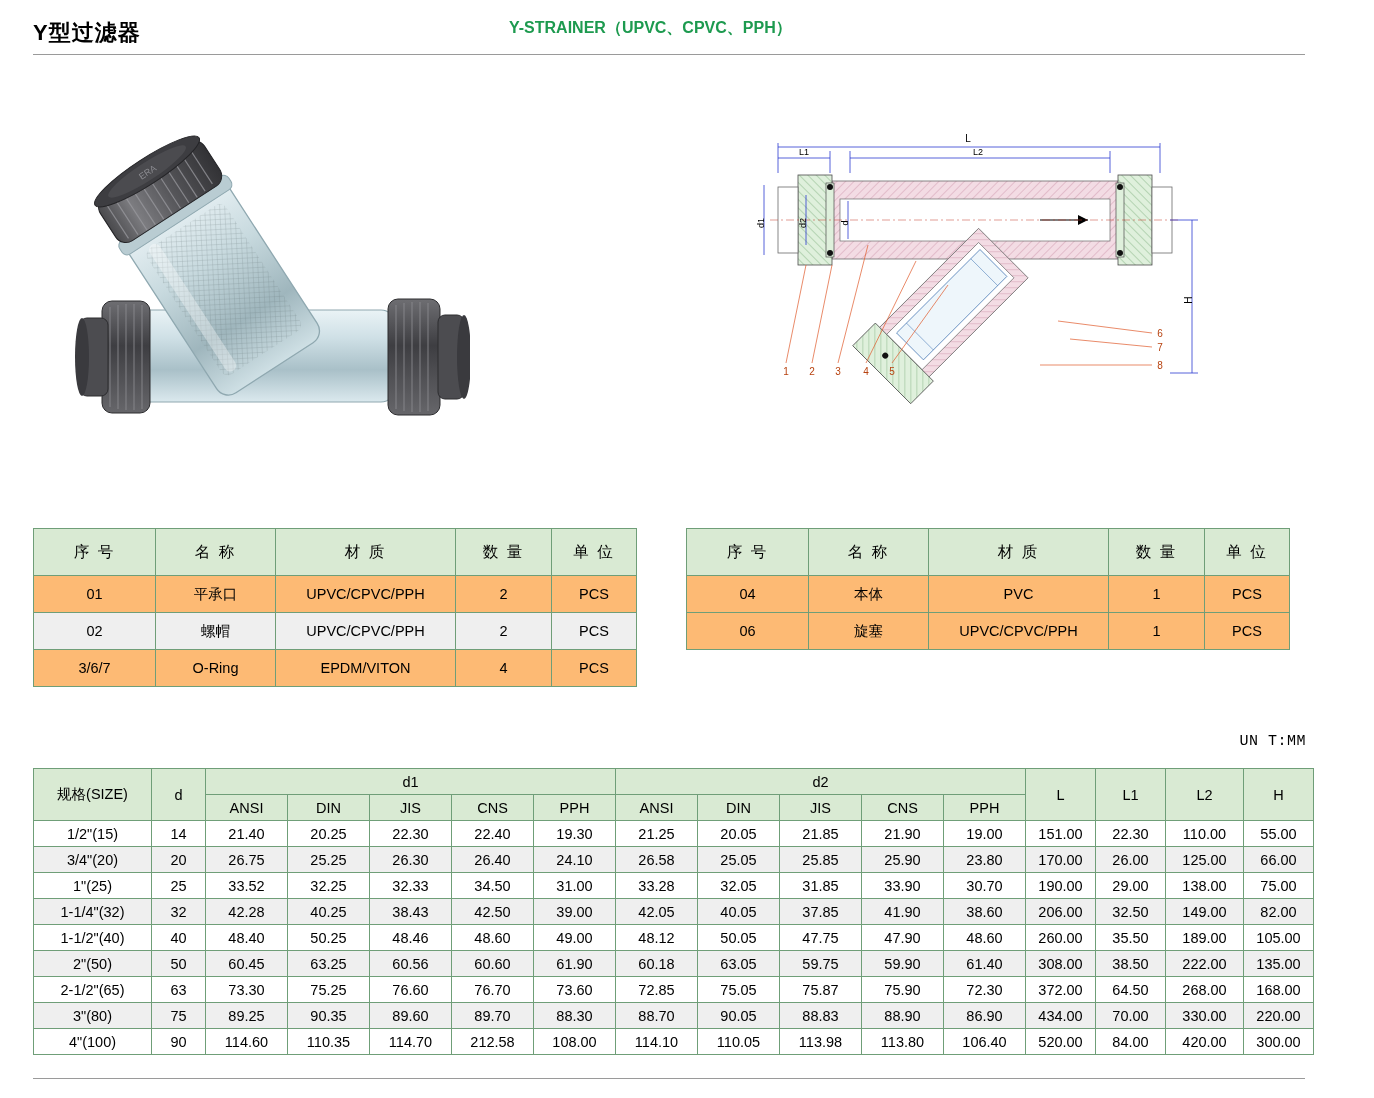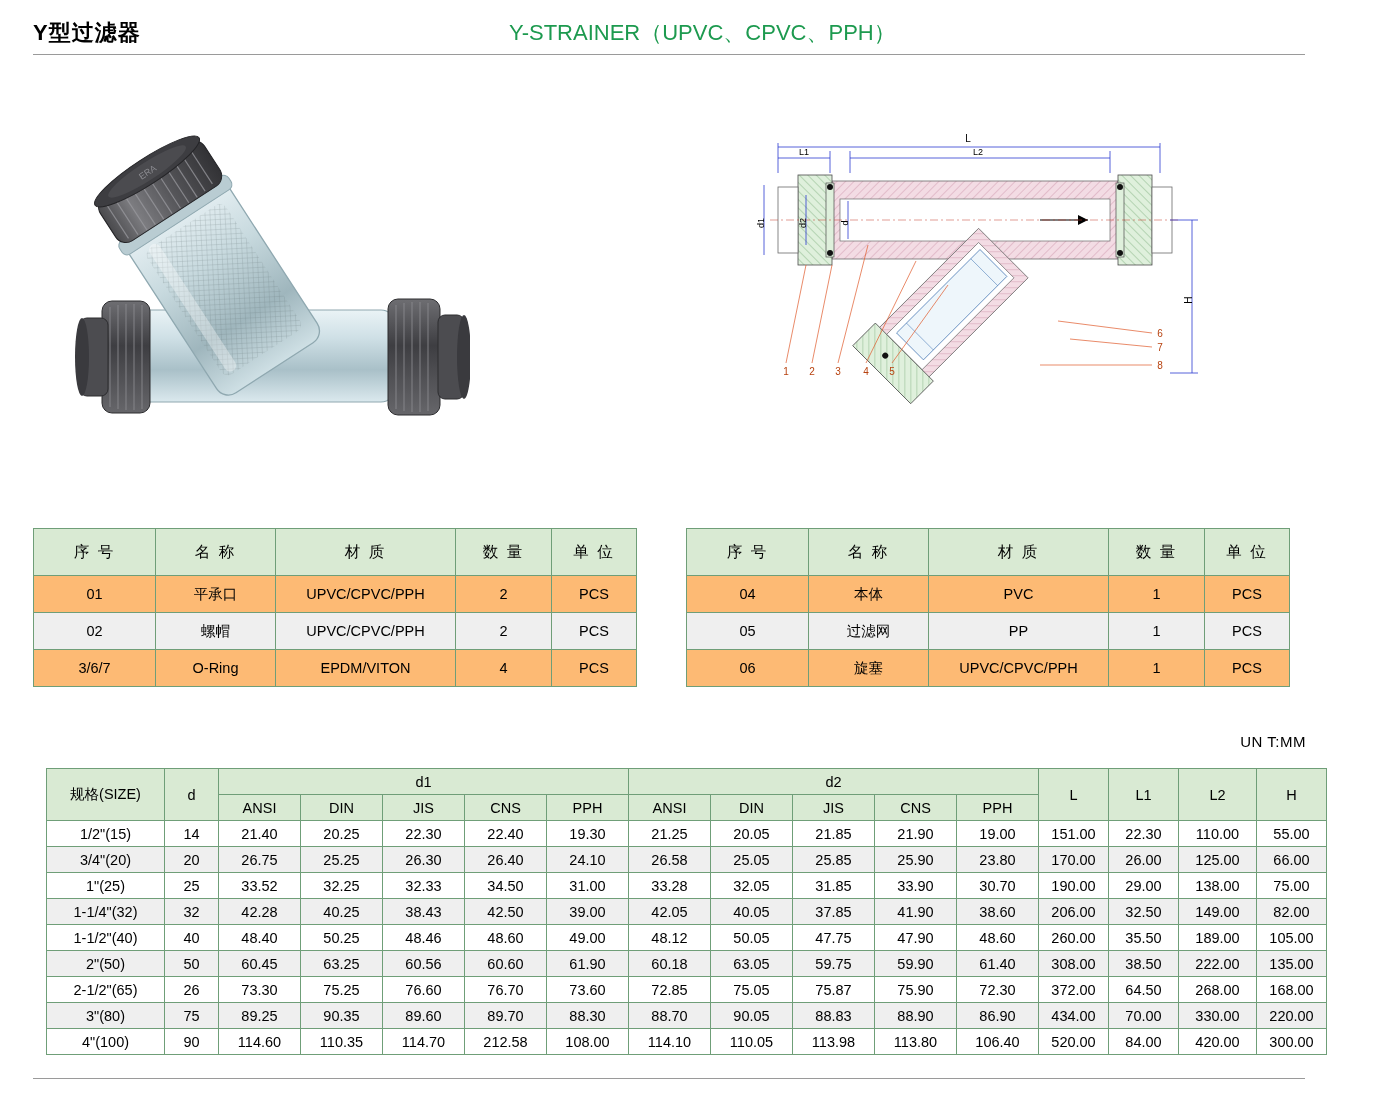--- a/index.html
+++ b/index.html
@@ -39,22 +39,22 @@
     left: 33px;
     top: 36px;
     width: 1272px;
     height: 1px;
     background: #9a9a9a;
   }
   .header-en {
     position: absolute;
     left: 509px;
     top: 0px;
-    font-size: 22px;
-    font-weight: normal;
+    font-size: 16px;
+    font-weight: bold;
     color: #1d9a4f;
     white-space: nowrap;
   }
 
   
   .illustration {
     position: absolute;
     top: 95px;
     left: 0;
     width: 1374px;
@@ -119,26 +119,27 @@
   .col-qty2  { width: 96px; }
   .col-unit2 { width: 85px; }
 
   
   .unit-label {
     position: absolute;
     right: 68px;
     top: 733px;
     font-size: 15px;
     letter-spacing: .5px;
+    font-family: Liberation Mono, monospace;
   }
 
   
   .size-table {
     position: absolute;
-    left: 46px;
+    left: 33px;
     top: 768px;
     border-collapse: collapse;
     font-size: 14.5px;
   }
   .size-table th, .size-table td {
     border: 1px solid #6f9e78;
     text-align: center;
     vertical-align: middle;
     height: 25px;
     padding: 0 3px;
@@ -432,27 +433,20 @@
     </tr>
   </thead>
   <tbody>
     <tr>
       <td>04</td>
       <td>本体</td>
       <td>PVC</td>
       <td>1</td>
       <td>PCS</td>
     </tr>
-    <tr class="alt">
-      <td>05</td>
-      <td>过滤网</td>
-      <td>PP</td>
-      <td>1</td>
-      <td>PCS</td>
-    </tr>
     <tr>
       <td>06</td>
       <td>旋塞</td>
       <td>UPVC/CPVC/PPH</td>
       <td>1</td>
       <td>PCS</td>
     </tr>
   </tbody>
 </table>
 
@@ -605,21 +599,21 @@
       <td>59.75</td>
       <td>59.90</td>
       <td>61.40</td>
       <td>308.00</td>
       <td>38.50</td>
       <td>222.00</td>
       <td>135.00</td>
     </tr>
     <tr>
       <td class="size-col">2-1/2"(65)</td>
-      <td>26</td>
+      <td>63</td>
       <td>73.30</td>
       <td>75.25</td>
       <td>76.60</td>
       <td>76.70</td>
       <td>73.60</td>
       <td>72.85</td>
       <td>75.05</td>
       <td>75.87</td>
       <td>75.90</td>
       <td>72.30</td>

